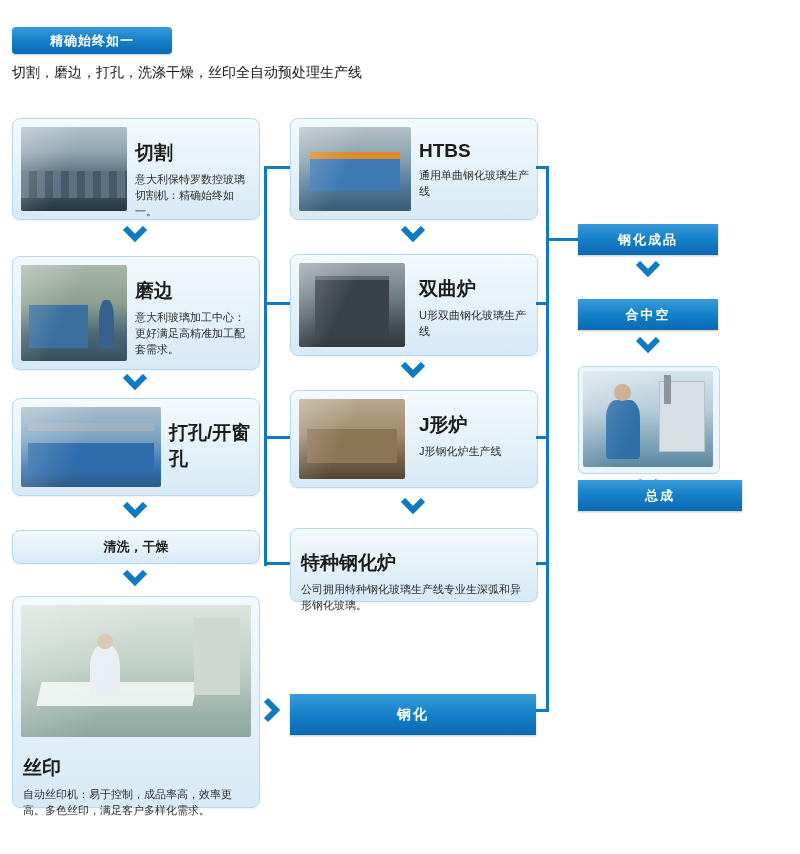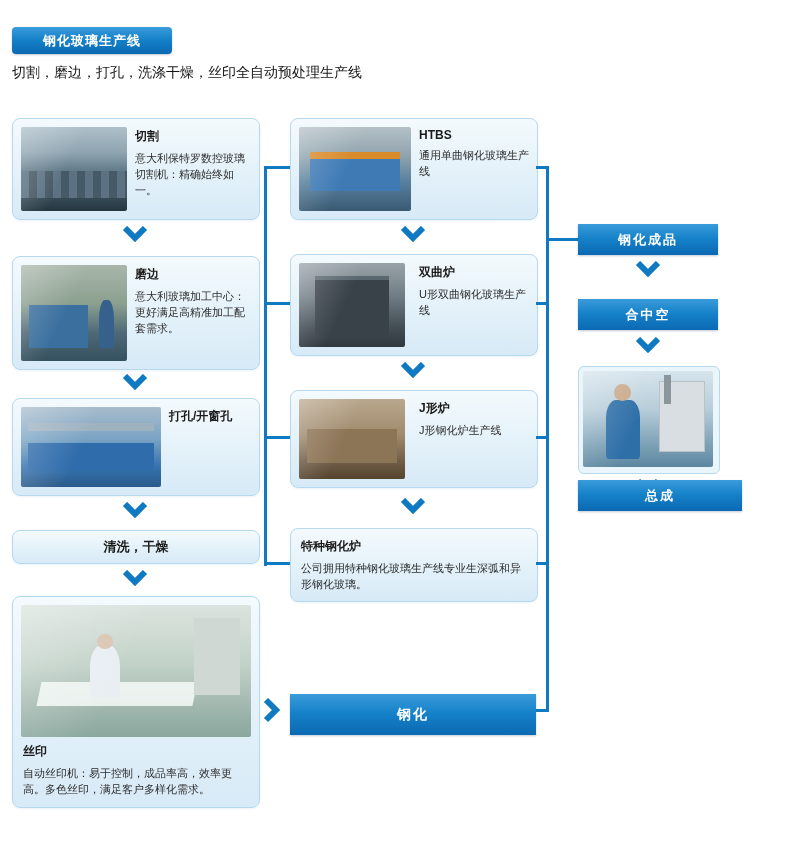--- a/index.html
+++ b/index.html
@@ -15,21 +15,21 @@
   }
   .subtitle { position:absolute; left:12px; top:64px; font-size:14px; color:#141414; }
 
   .card {
     position:absolute;
     background:linear-gradient(180deg,#f4fafd 0%,#e3f1f9 55%,#d7eaf7 100%);
     border:1px solid #b6d9ef; border-radius:8px;
     box-shadow:0 1px 2px rgba(40,90,130,.08);
   }
   .card-body { position:absolute; }
-  .card-title { font-size:12px; font-weight:bold; color:#1b1b1b; margin:0 0 5px 0; }
+  .card-title { font-size:19px; font-weight:bold; color:#1b1b1b; margin:12px 0 5px 0; }
   .card-desc { font-size:11px; line-height:16px; color:#2d2d2d; }
   .center-label { display:flex; align-items:center; justify-content:center;
     font-size:13px; font-weight:bold; color:#1b1b1b; }
 
   .photo { position:absolute; overflow:hidden; border-radius:2px; }
   .photo::after { content:""; position:absolute; inset:0;
     background:linear-gradient(115deg,rgba(255,255,255,.28),rgba(255,255,255,0) 45%); }
   .blob { position:absolute; display:block; }
 
   .ph-cut   { background:linear-gradient(180deg,#aebfc9 0%,#8fa5b1 30%,#4f6878 62%,#243640 100%); }
@@ -54,21 +54,21 @@
   .imgcard { position:absolute; background:#eaf5fc; border:1px solid #b6d9ef; border-radius:6px; }
 
   .line { position:absolute; background:#0f79c2; }
   .arr  { position:absolute; }
 </style>
 </head>
 <body>
 
 <div id="canvas">
 
-  <div class="badge">钢化玻璃生产线</div>
+  <div class="badge">精确始终如一</div>
   <div class="subtitle">切割，磨边，打孔，洗涤干燥，丝印全自动预处理生产线</div>
 
   <div class="card" style="left:12px;top:118px;width:246px;height:100px">
     <div class="photo ph-cut" style="left:8px;top:8px;width:106px;height:84px">
       <span class="blob" style="left:0;top:52%;width:100%;height:32%;background:repeating-linear-gradient(90deg,#5c7283 0 8px,#465966 8px 16px)"></span>
     </div>
     <div class="card-body" style="left:122px;top:9px;width:118px">
       <div class="card-title">切割</div>
       <div class="card-desc">意大利保特罗数控玻璃切割机：精确始终如一。</div>
     </div>

